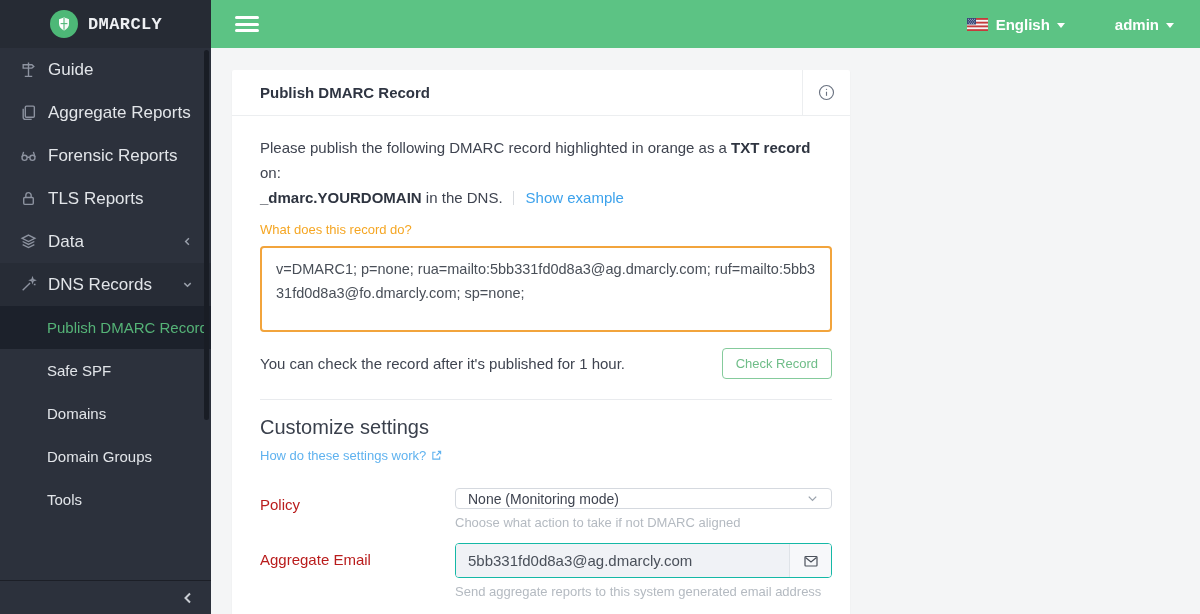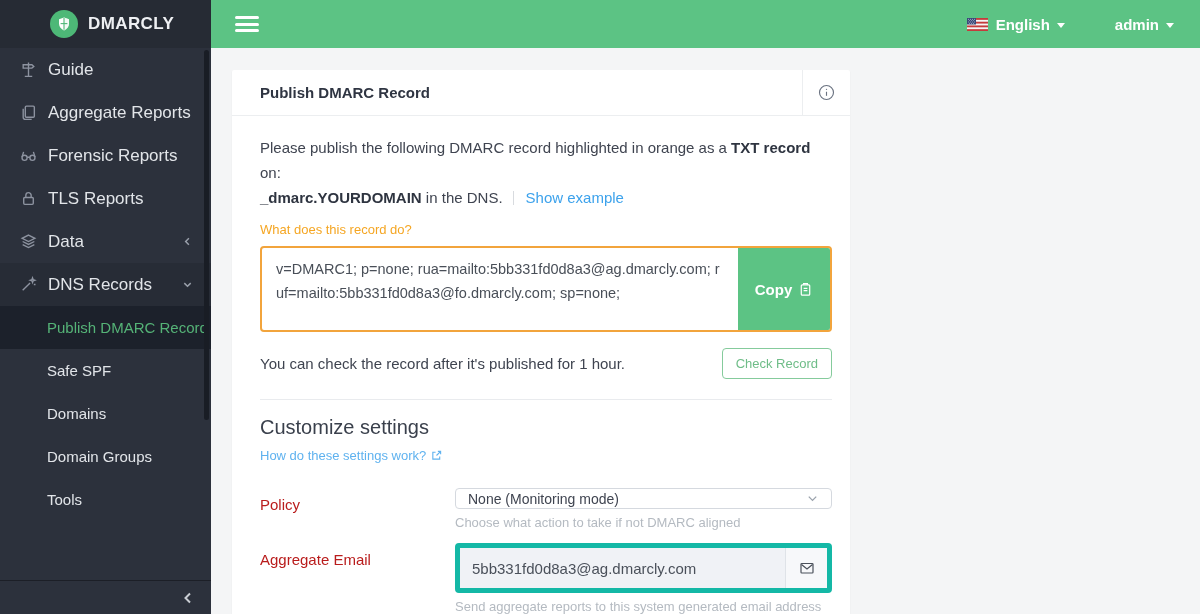--- a/index.html
+++ b/index.html
@@ -20,20 +20,21 @@
     height:48px; background:#262b34; display:flex; align-items:center;
     padding-left:50px;
   }
   .logo-circle {
     width:28px; height:28px; border-radius:50%; background:#4db877;
     display:flex; align-items:center; justify-content:center; flex-shrink:0;
   }
   .logo-text {
     margin-left:10px; font-weight:700; font-size:17px; letter-spacing:.4px;
     color:#eef0f3;
+    font-family:Liberation Mono, monospace;
   }
   .nav-item {
     height:43px; display:flex; align-items:center;
     padding:0 18px 0 20px; font-size:17px; cursor:pointer;
   }
   .nav-item.dns { background:#272c36; }
   .nav-icon { width:17px; height:17px; margin-right:11px; color:#8d93a0; flex-shrink:0; }
   .nav-icon svg { display:block; }
   .nav-chevron { margin-left:auto; color:#9aa0ab; display:flex; }
   .subnav-item {
@@ -139,21 +140,21 @@
   .form-label { flex:0 0 195px; padding-top:8px; font-size:15px; color:#b91c1c; }
   .form-control { flex:1; }
   .select-box {
     height:21px; border:1px solid #d5d9df; border-radius:4px; background:#fff;
     display:flex; align-items:center; justify-content:space-between;
     padding:0 12px; font-size:14px; color:#3f4450; cursor:pointer;
   }
   .select-box .chev { color:#9aa2ac; display:flex; }
   .helper { margin-top:6px; font-size:13px; color:#b4bac1; }
   .input-group {
-    display:flex; height:50px; border:5px solid #14b8a6; border-radius:4px;
+    display:flex; height:35px; border:1px solid #14b8a6; border-radius:4px;
     overflow:hidden;
   }
   .ig-input {
     flex:1; background:#f0f2f6; display:flex; align-items:center;
     padding:0 12px; font-size:15px; color:#4a505a;
   }
   .ig-append {
     width:42px; background:#f7f8fa; border-left:1px solid #dfe3e8;
     display:flex; align-items:center; justify-content:center; color:#4a505a;
     cursor:pointer;
@@ -347,30 +348,20 @@
 
           <p class="intro" style="margin:0">
             <span>Please publish the following DMARC record highlighted in orange as a </span><b>TXT record</b><span> on:</span><br>
             <b>_dmarc.YOURDOMAIN</b><span> in the DNS.</span><span class="sep"></span><a class="link-blue">Show example</a>
           </p>
 
           <a class="link-orange">What does this record do?</a>
 
           <div class="record-box">
             <div class="record-text">v=DMARC1; p=none; rua=mailto:5bb331fd0d8a3@ag.dmarcly.com; ruf=mailto:5bb331fd0d8a3@fo.dmarcly.com; sp=none;</div>
-            <button class="copy-btn">
-              <span>Copy</span>
-              <span style="display:flex">
-                <svg width="15" height="15" viewBox="0 0 16 16" fill="none" stroke="#fff" stroke-width="1.3">
-                    <rect x="3.5" y="3" width="9" height="11" rx="1"></rect>
-                    <path d="M6 3V1.8h4V3"></path>
-                    <path d="M6 6.8h4M6 9.3h4"></path>
-                  </svg>
-              </span>
-            </button>
           </div>
 
           <div class="check-row">
             <span class="check-text">You can check the record after it's published for 1 hour.</span>
             <button class="check-btn">Check Record</button>
           </div>
 
           <hr class="divider">
 
           <h2 class="settings-heading">Customize settings</h2>

